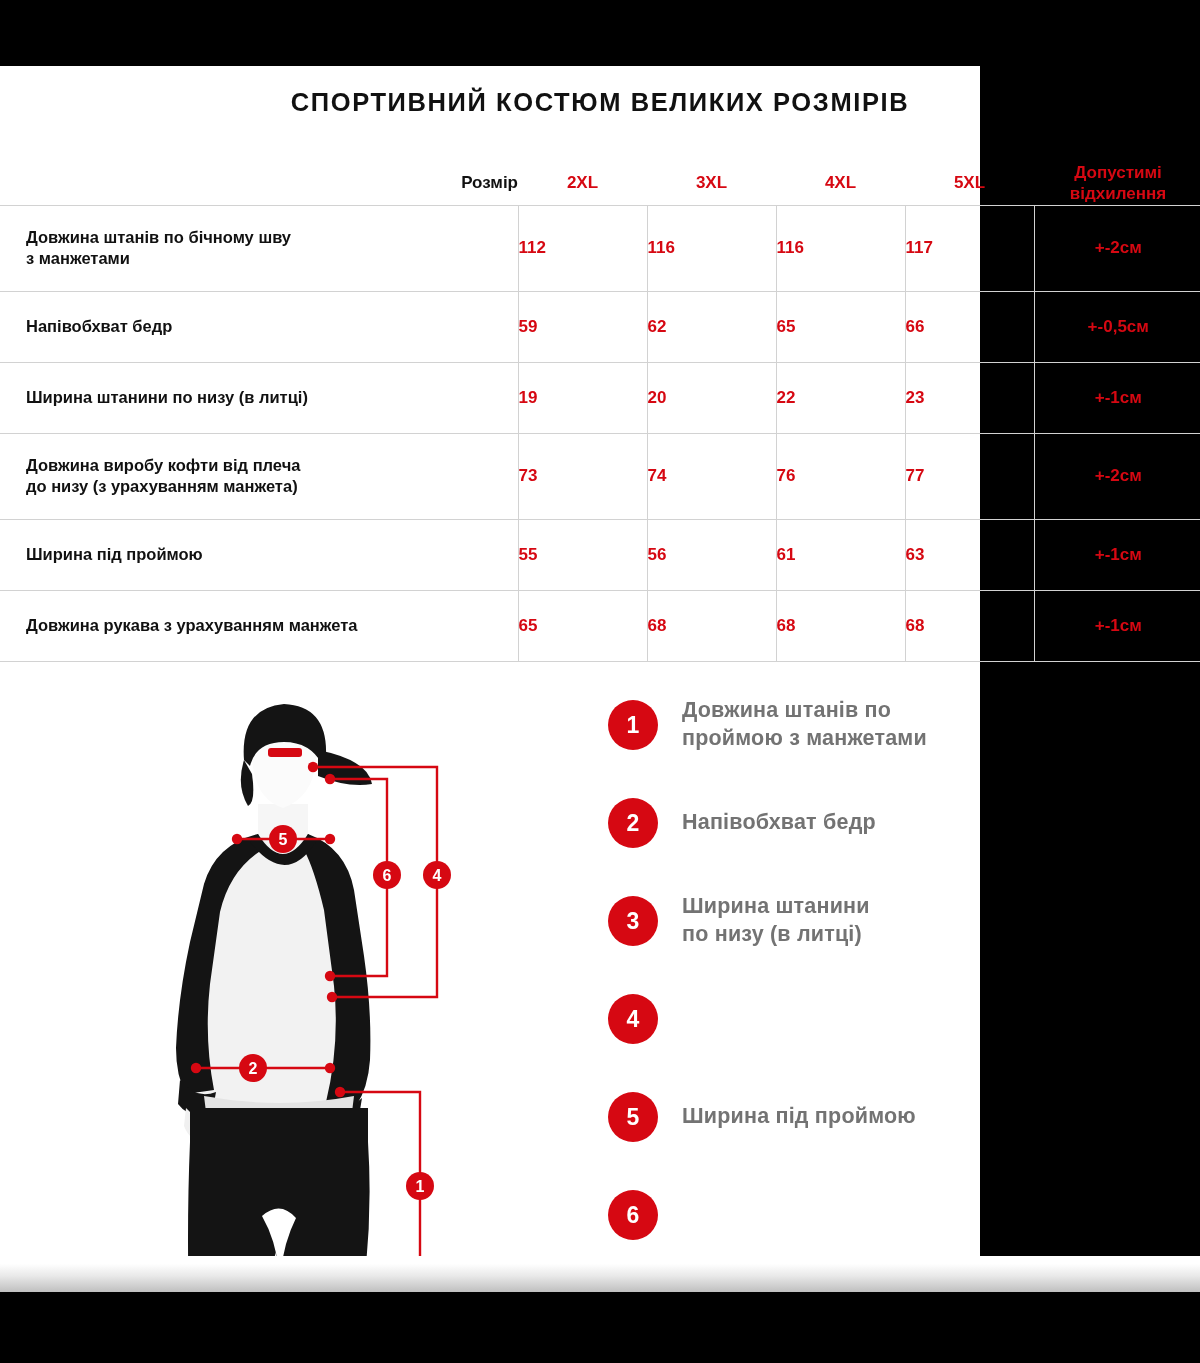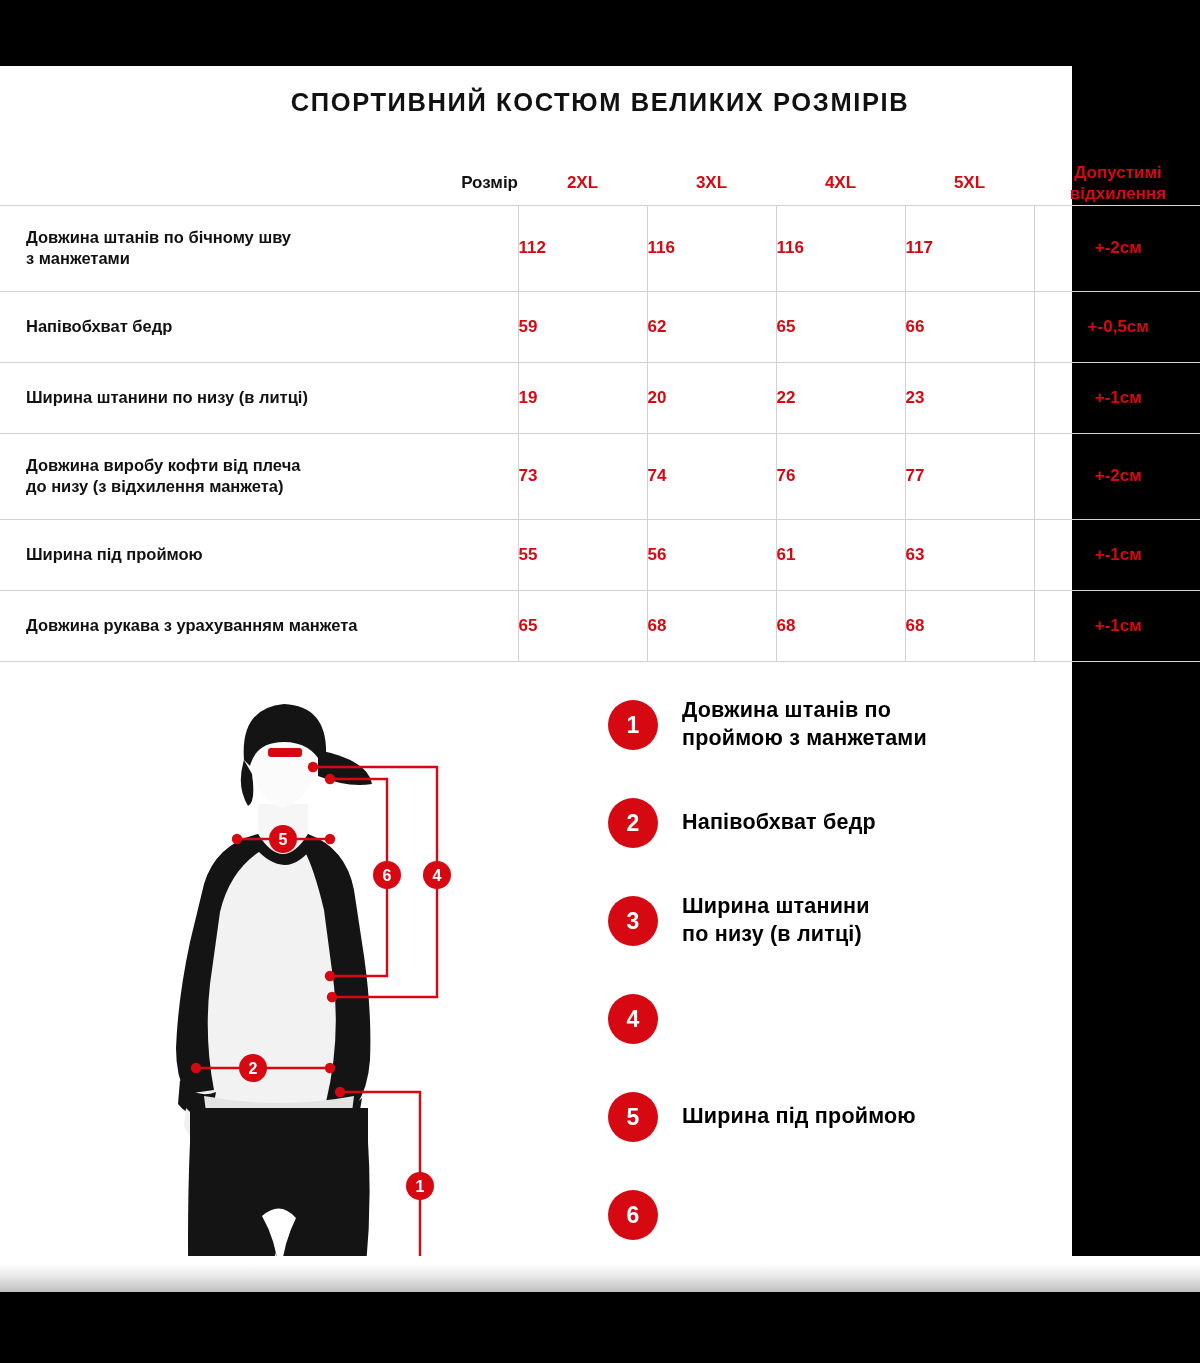--- a/index.html
+++ b/index.html
@@ -25,21 +25,21 @@
   }
   .bar-bottom {
     position: absolute;
     left: 0; top: 1292px;
     width: 1200px; height: 71px;
     background: #000;
   }
   .sheet {
     position: absolute;
     left: 0; top: 66px;
-    width: 1072px; height: 1226px;
+    width: 980px; height: 1226px;
     background: #ffffff;
   }
 
   
   .title {
     position: absolute;
     left: 0; top: 22px;
     width: 1200px;
     text-align: center;
     font-size: 25.5px;
@@ -167,21 +167,21 @@
     font-size: 23px;
     font-weight: bold;
     display: flex;
     align-items: center;
     justify-content: center;
     margin-right: 24px;
   }
   .legend-text {
     font-size: 21.5px;
     font-weight: bold;
-    color: #000000;
+    color: #737373;
     line-height: 1.28;
     letter-spacing: 0.2px;
   }
 </style>
 </head>
 <body>
 
 <div class="page">
 
   <div class="bar-top"></div>
@@ -242,21 +242,21 @@
             <td class="cell-val">19</td>
             <td class="cell-val">20</td>
             <td class="cell-val">22</td>
             <td class="cell-val">23</td>
             <td class="cell-dev">+-1см</td>
           </tr>
 
           <tr class="tall">
             <td class="cell-label">
               <span>Довжина виробу кофти від плеча</span><br>
-              <span>до низу (з відхилення манжета)</span>
+              <span>до низу (з урахуванням манжета)</span>
             </td>
             <td class="cell-val">73</td>
             <td class="cell-val">74</td>
             <td class="cell-val">76</td>
             <td class="cell-val">77</td>
             <td class="cell-dev">+-2см</td>
           </tr>
 
           <tr>
             <td class="cell-label">Ширина під проймою</td>

